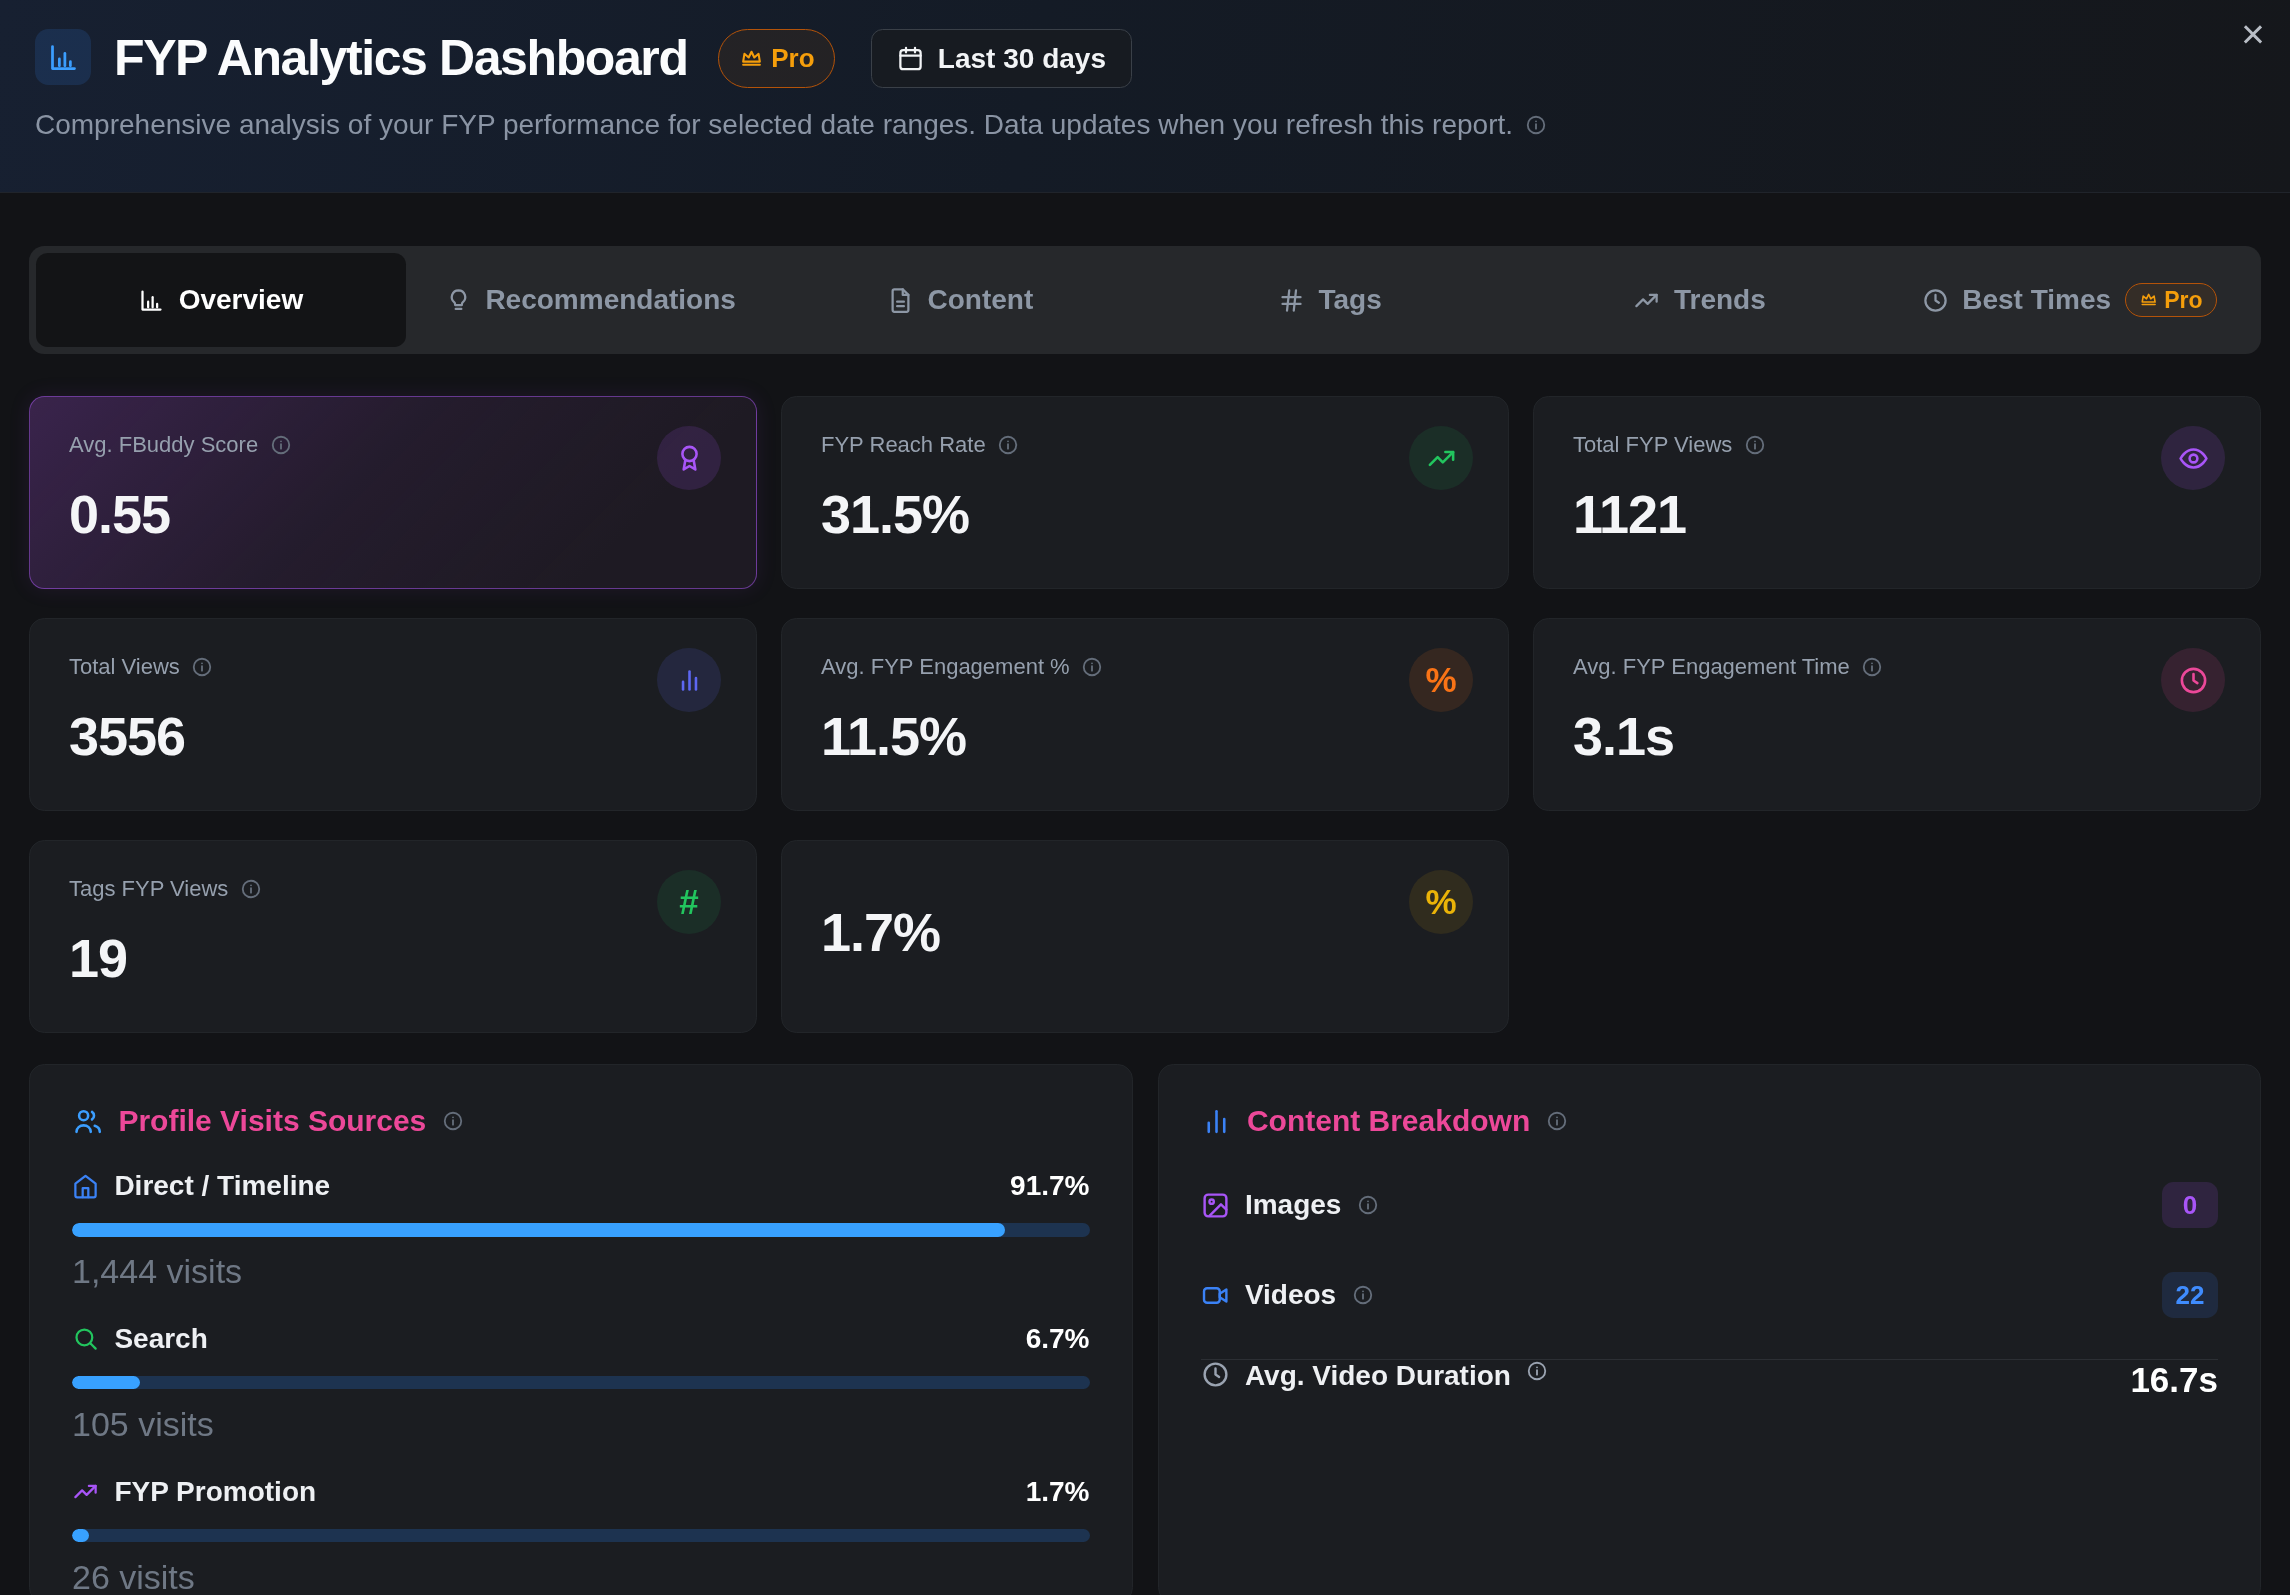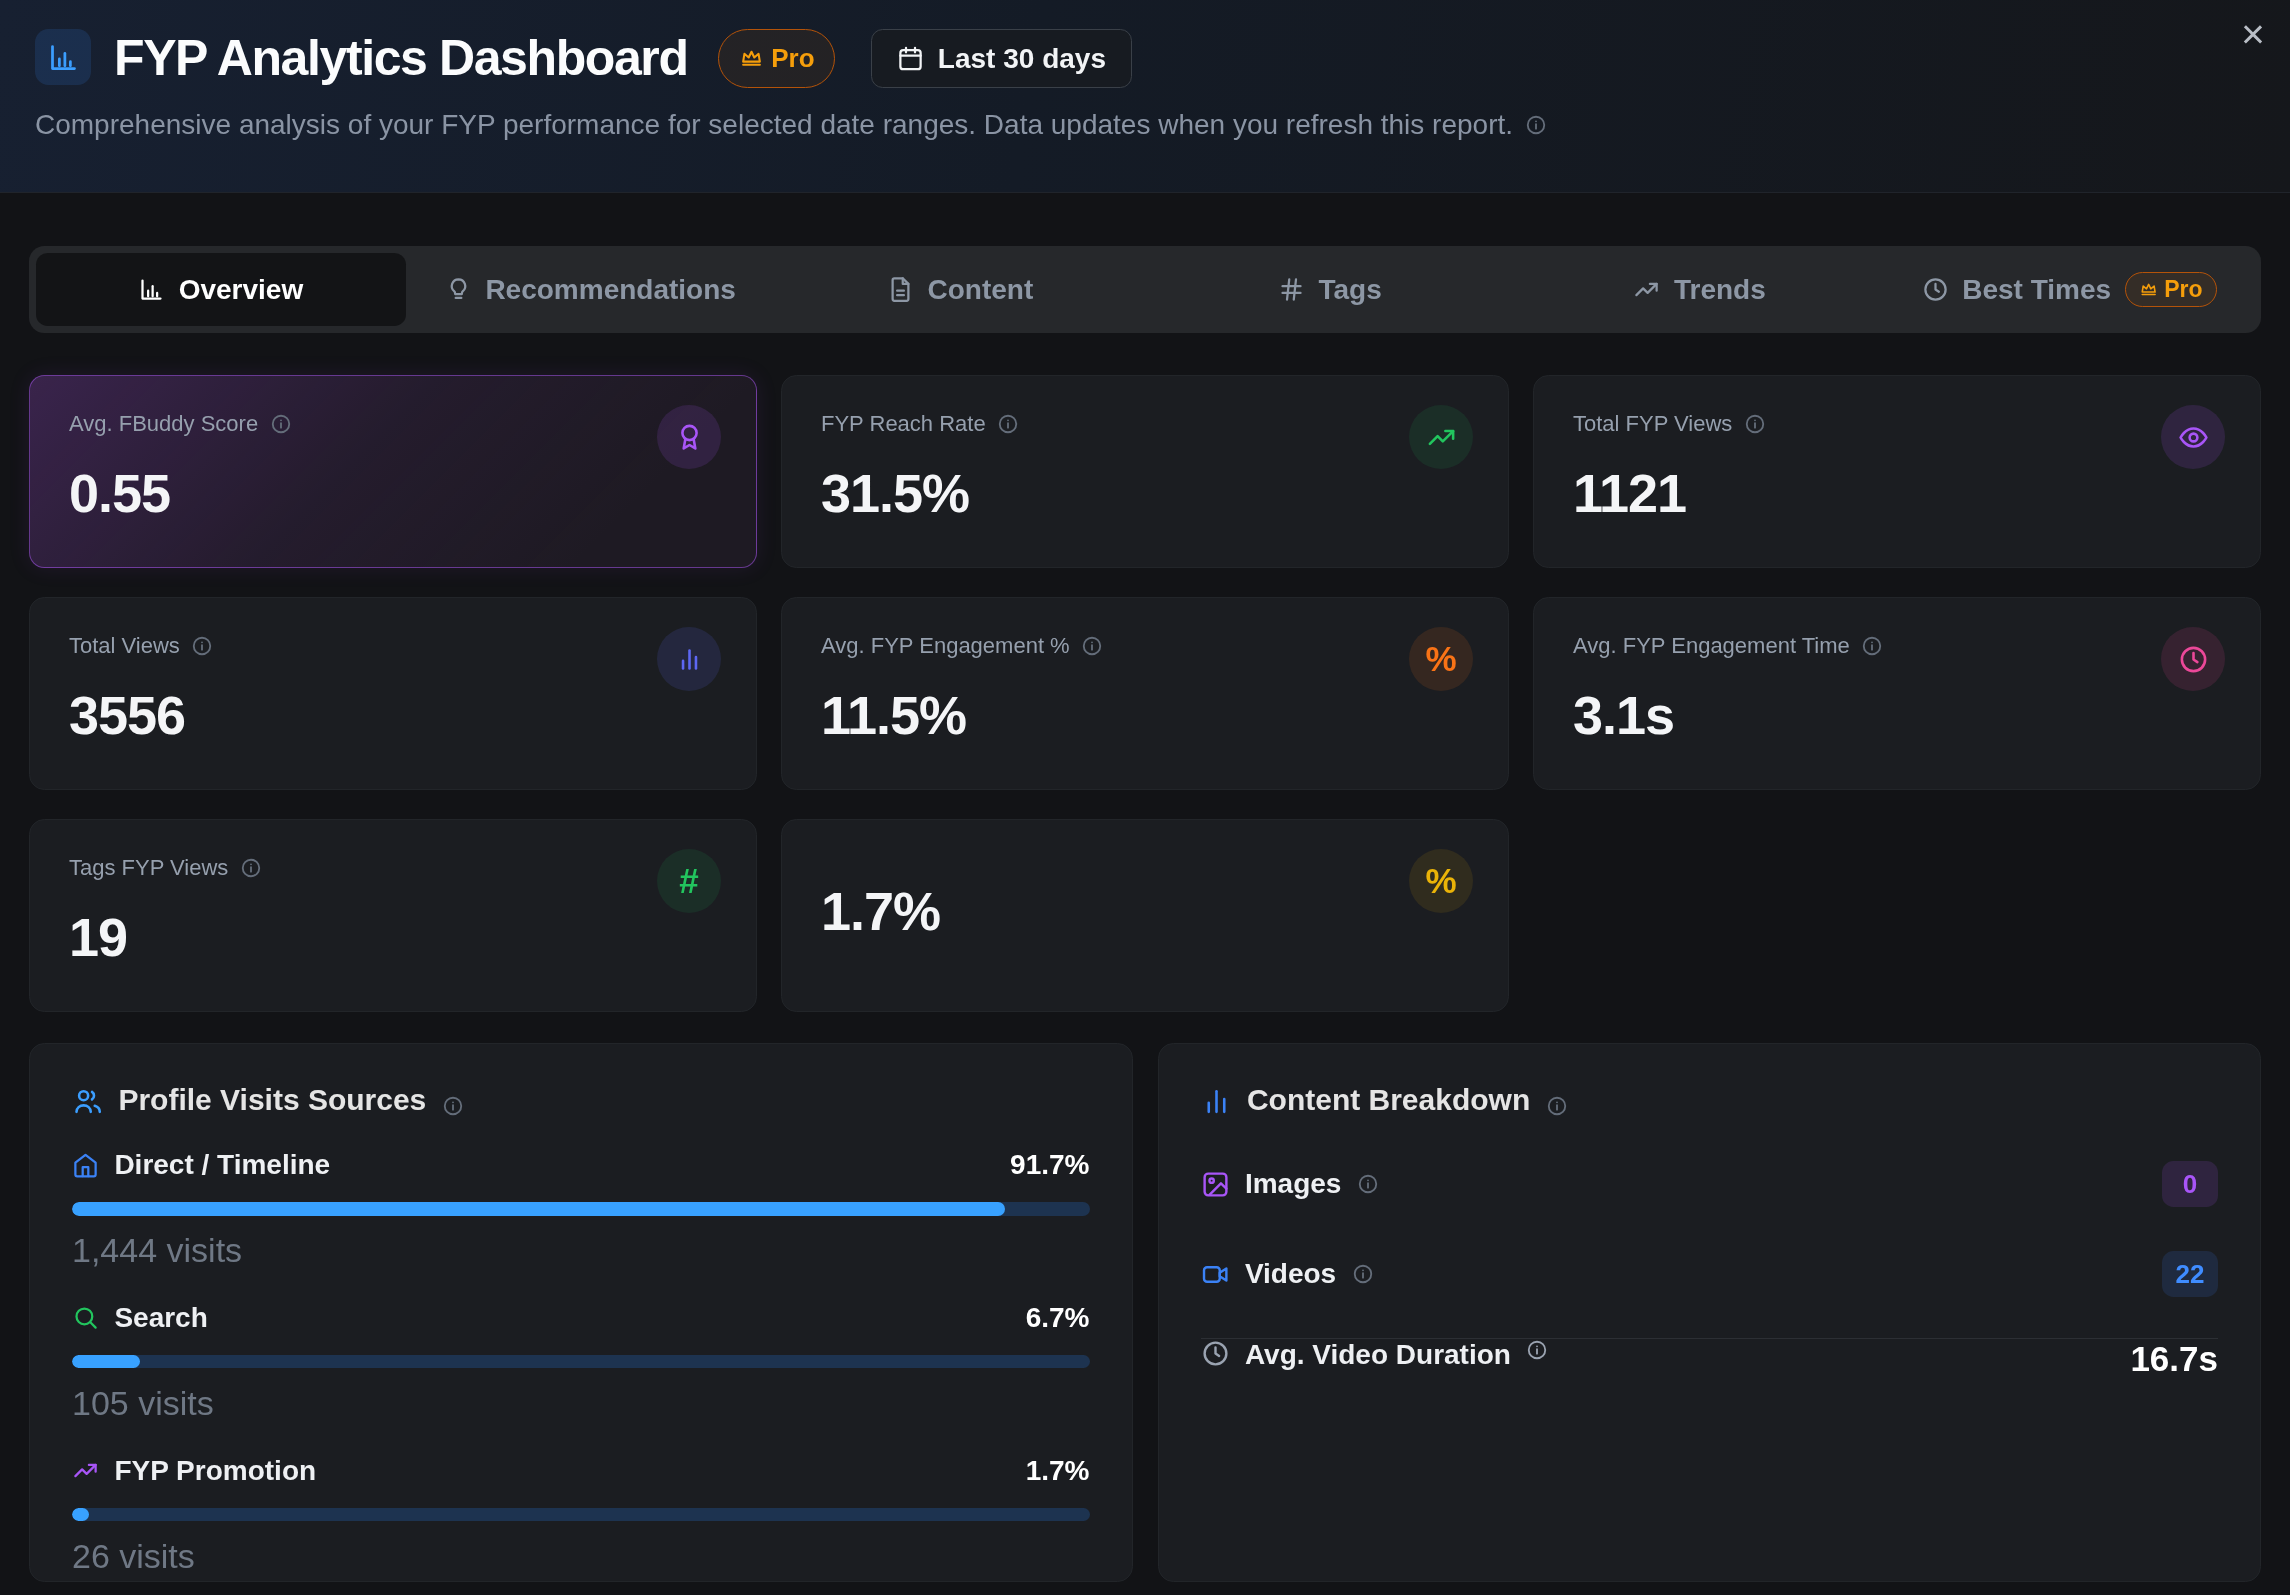--- a/index.html
+++ b/index.html
@@ -20,21 +20,21 @@
   .date-btn{display:inline-flex;align-items:center;gap:13.5px;margin-left:13.5px;
             border:1.9px solid #3a4048;background:#171b21;color:#f2f4f6;border-radius:11.6px;
             padding:12.6px 25px;font-size:28px;font-weight:700;cursor:pointer;}
   .close-btn{position:absolute;top:13.5px;right:25px;font-size:41px;line-height:1;color:#b9bec6;cursor:pointer;}
   .subtitle{margin-top:21px;font-size:28px;color:#8a94a4;display:flex;align-items:center;gap:11.6px;}
 
   
   .content{padding:53px 29px 0;}
 
   
-  .tabbar{display:flex;background:#26282b;border-radius:15.4px;padding:6.8px;height:87px;box-sizing:border-box;}
+  .tabbar{display:flex;background:#26282b;border-radius:15.4px;padding:6.8px;height:108px;box-sizing:border-box;}
   .tab{flex:1;display:flex;align-items:center;justify-content:center;gap:13.5px;
        color:#8d97a5;font-size:28px;font-weight:600;border-radius:11.6px;cursor:pointer;}
   .tab.active{background:#131416;color:#ffffff;font-weight:700;}
   .tab .mini-pro{display:inline-flex;align-items:center;gap:5.8px;border:1.9px solid #b45309;color:#f59e0b;
        background:rgba(217,119,6,.08);border-radius:965px;padding:2.9px 13.5px;font-size:23px;font-weight:700;}
 
   
   .cards{display:grid;grid-template-columns:1fr 1fr 1fr;gap:29px 24px;margin-top:42px;}
   .card{position:relative;height:193px;box-sizing:border-box;background:#1b1d21;border-radius:15.4px;
         padding:35px 39px;border:1px solid #222529;}
@@ -51,21 +51,21 @@
   .bub-green{background:rgba(34,197,94,.10);color:#22c55e;}
   .bub-indigo{background:rgba(93,103,242,.14);color:#5d67f2;}
   .bub-orange{background:rgba(249,115,22,.12);color:#f97316;}
   .bub-pink{background:rgba(236,72,153,.13);color:#ec4899;}
   .bub-yellow{background:rgba(234,179,8,.10);color:#eab308;}
 
   
   .panels{display:grid;grid-template-columns:1fr 1fr;gap:25px;margin-top:31px;}
   .panel{height:539px;box-sizing:border-box;background:#1b1d21;border-radius:15.4px;
          padding:39px 42px;border:1px solid #222529;}
-  .panel-title{display:flex;align-items:flex-end;gap:15.4px;font-size:30px;font-weight:700;color:#e5e5e5;}
+  .panel-title{display:flex;align-items:center;gap:15.4px;font-size:30px;font-weight:700;color:#ec4899;}
   .panel-title svg{width:31px;height:31px;}
 
   .source{margin-top:32px;}
   .source:first-of-type{margin-top:54px;}
   .source-head{display:flex;align-items:center;gap:15.4px;font-size:28px;font-weight:600;color:#eef0f3;}
   .source-head svg{width:27px;height:27px;}
   .source-pct{margin-left:auto;font-size:28px;font-weight:800;color:#ffffff;}
   .track{margin-top:21px;height:13.5px;border-radius:965px;background:#1d3350;overflow:hidden;}
   .fill{height:100%;border-radius:965px;background:#38a1ff;}
   .visits{margin-top:15.4px;font-size:34px;color:#6f7885;}

